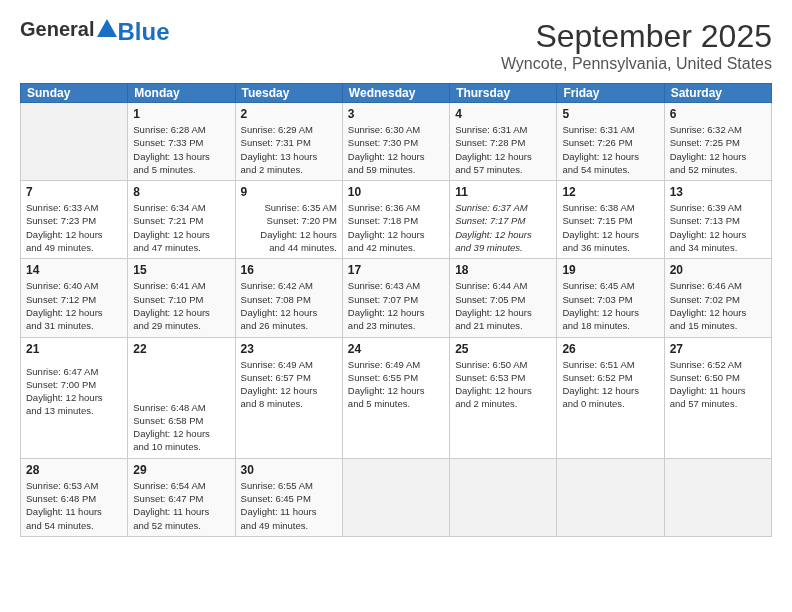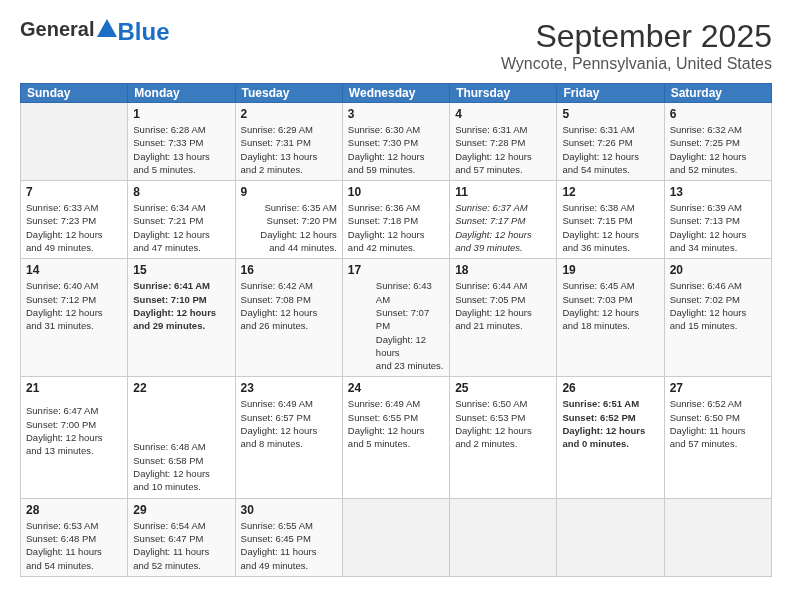--- a/index.html
+++ b/index.html
@@ -233,35 +233,35 @@
         <tr>
           <td>
             <div class="day-num">14</div>
             <div class="day-info" style="white-space: pre-line;">Sunrise: 6:40 AM
 Sunset: 7:12 PM
 Daylight: 12 hours
 and 31 minutes.</div>
           </td>
           <td>
             <div class="day-num">15</div>
-            <div class="day-info" style="white-space: pre-line; font-weight: bold;">Sunrise: 6:41 AM
+            <div class="day-info" style="white-space: pre-line;">Sunrise: 6:41 AM
 Sunset: 7:10 PM
 Daylight: 12 hours
 and 29 minutes.</div>
           </td>
           <td>
             <div class="day-num">16</div>
             <div class="day-info" style="white-space: pre-line;">Sunrise: 6:42 AM
 Sunset: 7:08 PM
 Daylight: 12 hours
 and 26 minutes.</div>
           </td>
           <td>
             <div class="day-num">17</div>
-            <div class="day-info" style="white-space: pre-line; margin-left: 28px;">Sunrise: 6:43 AM
+            <div class="day-info" style="white-space: pre-line;">Sunrise: 6:43 AM
 Sunset: 7:07 PM
 Daylight: 12 hours
 and 23 minutes.</div>
           </td>
           <td>
             <div class="day-num">18</div>
             <div class="day-info" style="white-space: pre-line;">Sunrise: 6:44 AM
 Sunset: 7:05 PM
 Daylight: 12 hours
 and 21 minutes.</div>
@@ -312,21 +312,21 @@
           </td>
           <td>
             <div class="day-num">25</div>
             <div class="day-info" style="white-space: pre-line;">Sunrise: 6:50 AM
 Sunset: 6:53 PM
 Daylight: 12 hours
 and 2 minutes.</div>
           </td>
           <td>
             <div class="day-num">26</div>
-            <div class="day-info" style="white-space: pre-line; font-weight: bold;">Sunrise: 6:51 AM
+            <div class="day-info" style="white-space: pre-line;">Sunrise: 6:51 AM
 Sunset: 6:52 PM
 Daylight: 12 hours
 and 0 minutes.</div>
           </td>
           <td>
             <div class="day-num">27</div>
             <div class="day-info" style="white-space: pre-line;">Sunrise: 6:52 AM
 Sunset: 6:50 PM
 Daylight: 11 hours
 and 57 minutes.</div>

